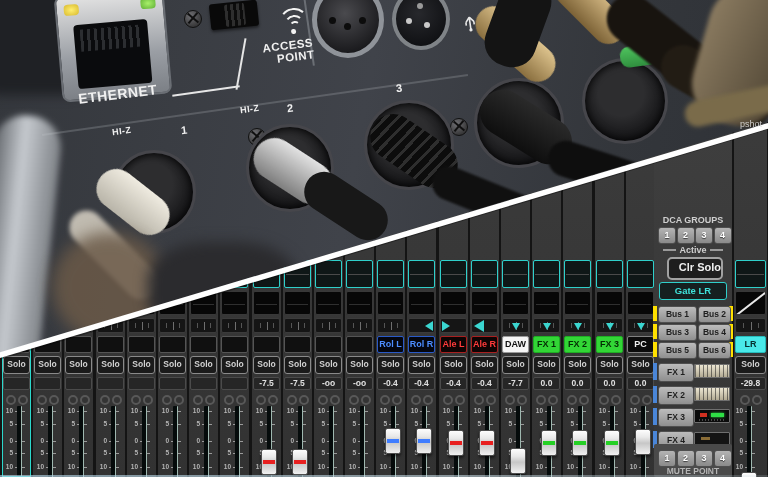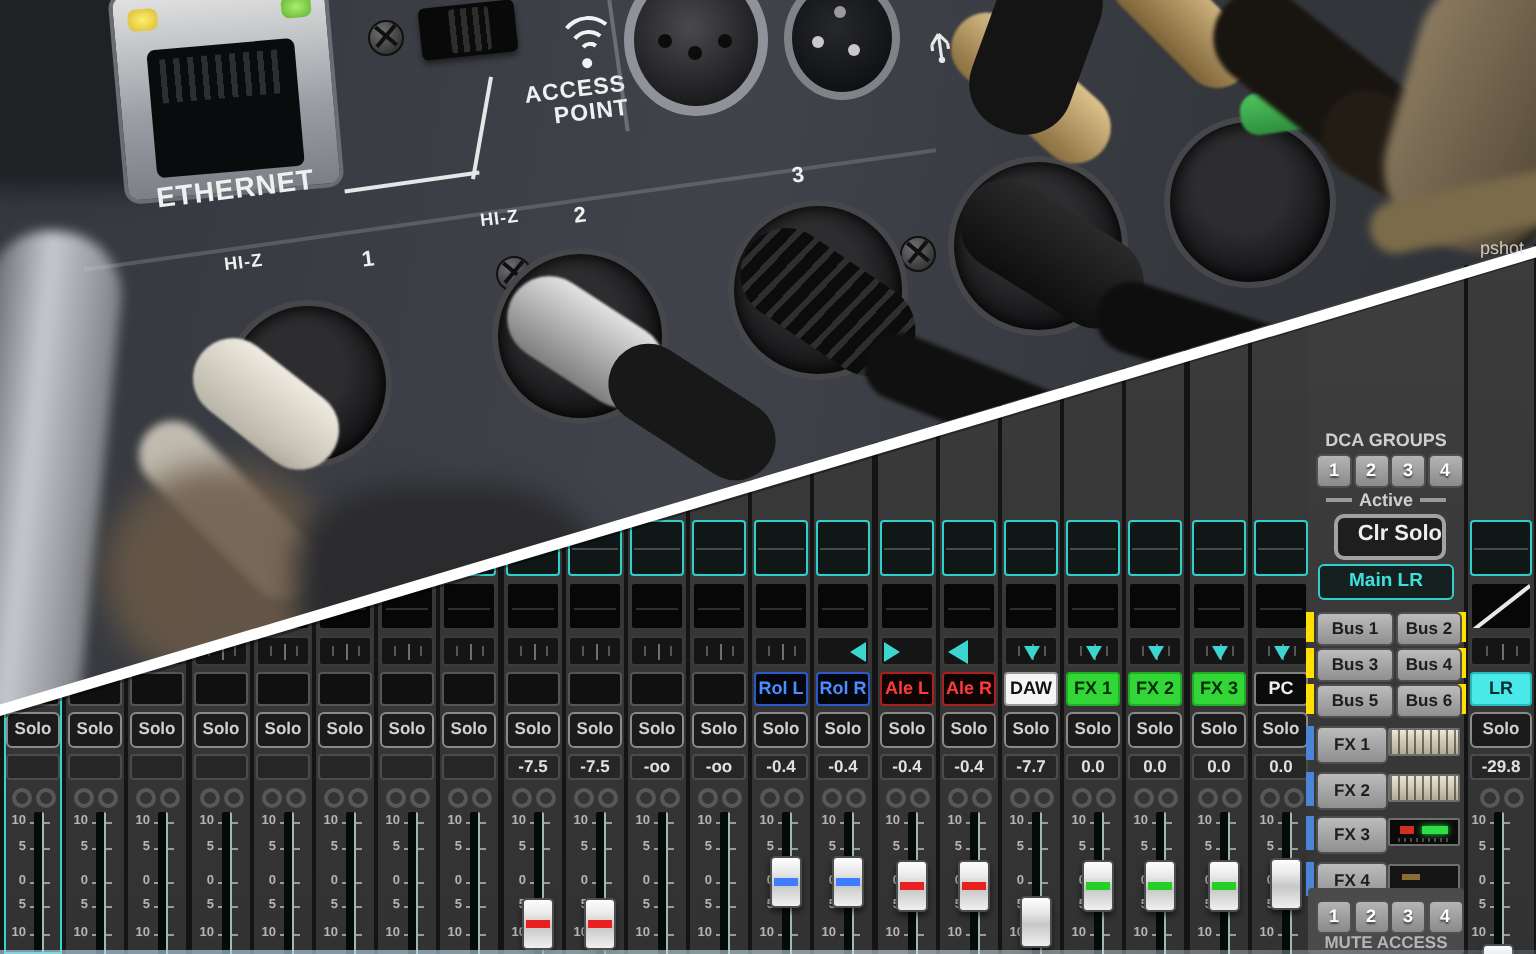--- a/index.html
+++ b/index.html
@@ -867,21 +867,21 @@
       <div id="dca-row">
           <div class="gbtn" style="left: 4px; top: 127px;">1</div>
           <div class="gbtn" style="left: 22.5px; top: 127px;">2</div>
           <div class="gbtn" style="left: 41px; top: 127px;">3</div>
           <div class="gbtn" style="left: 59.5px; top: 127px;">4</div>
         </div>
       <div class="select-row">
         <span class="sline"></span><span>Active</span><span class="sline"></span>
       </div>
       <div class="clr-solo">Clr Solo</div>
-      <div class="main-lr">Main LR</div>
+      <div class="main-lr">Gate LR</div>
       <div id="bus-grid">
           <i class="ybar" style="top: 206px; left: -1px;"></i>
           <div class="busbtn" style="top: 206px; left: 4px; width: 37px;">Bus 1</div>
           <i class="ybar" style="top: 206px; left: 75px;"></i>
           <div class="busbtn" style="top: 206px; left: 44px; width: 31px;">Bus 2</div>
           <i class="ybar" style="top: 224px; left: -1px;"></i>
           <div class="busbtn" style="top: 224px; left: 4px; width: 37px;">Bus 3</div>
           <i class="ybar" style="top: 224px; left: 75px;"></i>
           <div class="busbtn" style="top: 224px; left: 44px; width: 31px;">Bus 4</div>
           <i class="ybar" style="top: 242px; left: -1px;"></i>
@@ -903,21 +903,21 @@
           <div class="fxbtn" style="top: 331.1px;">FX 4</div>
           <div class="fxthumb ft4" style="top: 332.1px;"></div>
         </div>
       <div class="mg-box"></div>
       <div id="mg-row">
           <div class="gbtn" style="left: 4px; top: 350px;">1</div>
           <div class="gbtn" style="left: 22.5px; top: 350px;">2</div>
           <div class="gbtn" style="left: 41px; top: 350px;">3</div>
           <div class="gbtn" style="left: 59.5px; top: 350px;">4</div>
         </div>
-      <div class="p-label" style="top:366px;font-size:8.5px;color:#b5b5b5;">MUTE ACCESS</div>
+      <div class="p-label" style="top:366px;font-size:8.5px;color:#b5b5b5;">MUTE POINT</div>
     </div>
   </div>
 
   <div class="bottomline"></div>
 
   <div id="photo">
     <div class="pel" style="left:-20px;top:-20px;width:110px;height:115px;background:#1f2125;filter:blur(6px);border-radius:20px;"></div>
     <div class="pel" style="left:-18px;top:115px;width:68px;height:270px;background:linear-gradient(90deg,#5f6368,#c6cacf 45%,#7d8186);border-radius:32px;filter:blur(3px);transform:rotate(6deg);"></div>
 
     <div class="pel" style="left:58px;top:-8px;width:106px;height:102px;background:linear-gradient(#e2e2e2,#9a9ea4 60%,#7c8086);border:2px solid #6a6e74;border-radius:8px;transform:rotate(-5deg);">

